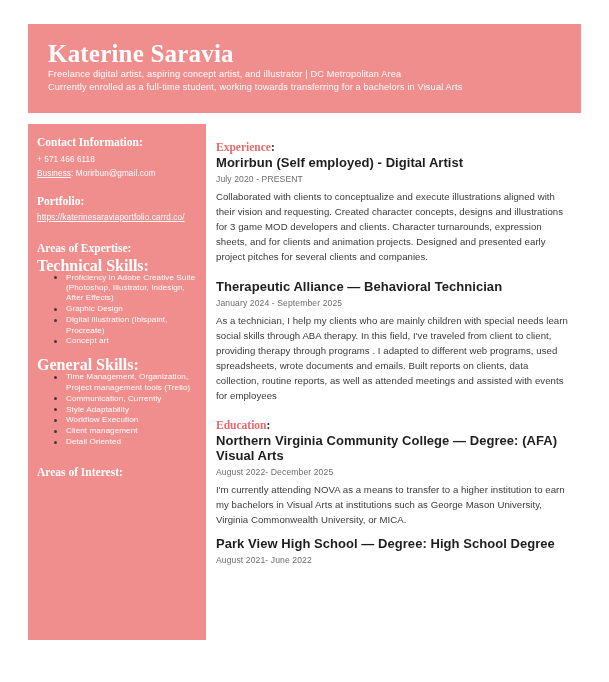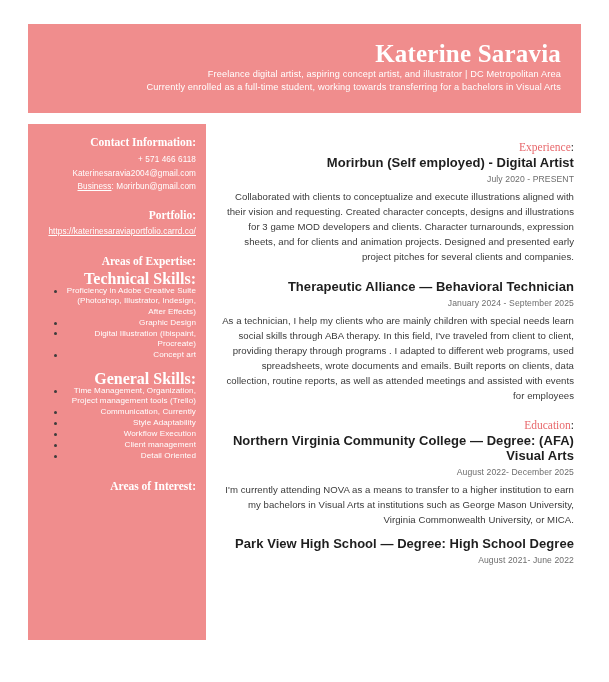--- a/index.html
+++ b/index.html
@@ -10,21 +10,20 @@
     background: #ffffff;
     font-family: "Liberation Sans", sans-serif;
     overflow: hidden;
   }
 
   .page {
     position: relative;
     width: 609px;
     height: 682px;
     background: #ffffff;
-    text-align: right;
   }
 
   
   .header-banner {
     position: absolute;
     left: 28px;
     top: 24px;
     width: 553px;
     height: 89px;
     background: #F08D8D;
@@ -131,21 +130,21 @@
   
   .main {
     position: absolute;
     left: 216px;
     top: 140px;
     width: 358px;
   }
 
   .sec-head {
     font-family: "Liberation Serif", serif;
-    font-weight: normal;
+    font-weight: bold;
     font-size: 11.5px;
     line-height: 14px;
     color: #E8686C;
     margin-bottom: 1px;
   }
   .sec-head .colon { color: #2b2b2b; }
 
   .job-title {
     font-size: 13px;
     font-weight: bold;
@@ -181,21 +180,20 @@
   <div class="header-banner">
     <div class="header-name">Katerine Saravia</div>
     <div class="header-sub">Freelance digital artist, aspiring concept artist, and illustrator | DC Metropolitan Area</div>
     <div class="header-sub" style="margin-top:0;">Currently enrolled as a full-time student, working towards transferring for a bachelors in Visual Arts</div>
   </div>
 
   <aside class="sidebar">
 
     <div class="side-h1">Contact Information:</div>
     <div class="side-line">+ 571  466 6118</div>
-    <div class="side-line">Katerinesaravia2004@gmail.com</div>
     <div class="side-line"><span class="u">Business</span><span>: Morirbun@gmail.com</span></div>
 
     <div class="gap-md"></div>
 
     <div class="side-h1">Portfolio:</div>
     <a class="side-link" href="#">https://katerinesaraviaportfolio.carrd.co/</a>
 
     <div class="gap-lg"></div>
 
     <div class="side-h1">Areas of Expertise:</div>

